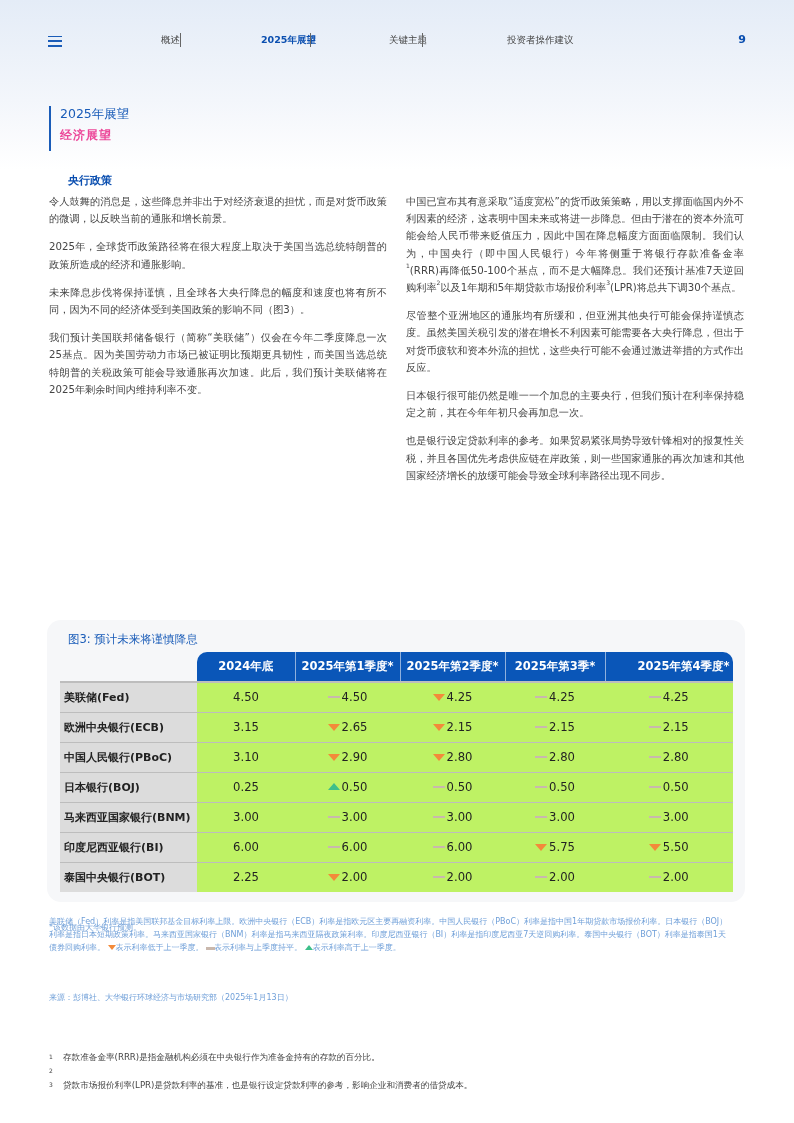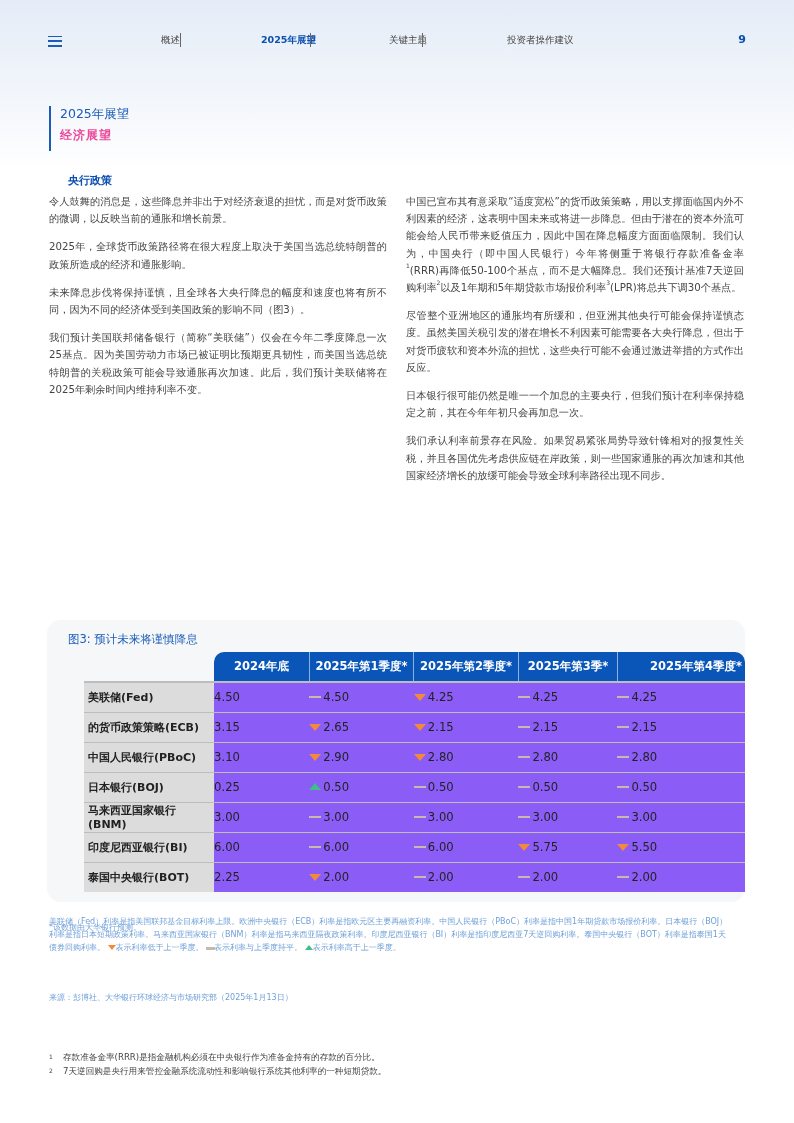--- a/index.html
+++ b/index.html
@@ -29,26 +29,26 @@
   .section-title { position: absolute; top: 173px; left: 40px; font-size: 11px; font-weight: bold; color: #0b4fb0; margin-left: 28px; }
   .col { position: absolute; width: 338px; font-size: 10.2px; line-height: 17.2px; color: #444; }
   .col.left { top: 193px; left: 49px; }
   .col.right { top: 193px; left: 406px; }
   .col p { margin-bottom: 11px; text-align: justify; }
   .col sup { font-size: 6px; vertical-align: top; line-height: 8px; }
 
   
   .fig-card { position: absolute; top: 620px; left: 47px; width: 698px; height: 282px; background: #f6f7f9; border-radius: 14px; }
   .fig-title { position: absolute; top: 12px; left: 21px; font-size: 11.5px; color: #1a5cb8; }
-  table.rates { position: absolute; top: 32px; left: 37px; border-collapse: collapse; font-size: 11.6px; }
+  table.rates { position: absolute; top: 32px; left: 13px; border-collapse: collapse; font-size: 11.6px; }
   table.rates th { background: #0a56b8; color: #fff; font-weight: bold; height: 30px; font-size: 11.5px; border-left: 1px solid #8fb0dd; white-space: nowrap; padding: 0 3px; }
   table.rates th.blank { background: transparent; border: none; }
   table.rates th.first { border-top-left-radius: 10px; border-left: none; }
   table.rates th.last { border-top-right-radius: 10px; padding-left: 32px; }
-  table.rates td { height: 30px; border-bottom: 1px solid #bdbdbd; background: #8b5cf6; color: #222; }
+  table.rates td { height: 30px; border-bottom: 1px solid #bdbdbd; background: #bef264; text-align: center; color: #222; }
   table.rates td.label { background: #dcdcdc; text-align: left; padding-left: 4px; font-size: 11px; font-weight: bold; color: #222; width: 137px; }
   table.rates tr:first-child td { border-top: 2px solid #bdbdbd; }
   table.rates tr:last-child td { border-bottom: none; margin-top: 44px; }
   .cell { display: inline-flex; align-items: center; gap: 2px; }
   .ind { display: inline-block; width: 12px; height: 8px; position: relative; }
   .ind.down::before { content: ""; position: absolute; left: 0; top: 1px; border-left: 6px solid transparent; border-right: 6px solid transparent; border-top: 7px solid #f38a3a; }
   .ind.up::before { content: ""; position: absolute; left: 0; top: 0; border-left: 6px solid transparent; border-right: 6px solid transparent; border-bottom: 7px solid #3dbf8a; }
   .ind.flat::before { content: ""; position: absolute; left: 0; top: 3px; width: 12px; height: 1.5px; background: #c9b8ad; }
 
   
@@ -95,21 +95,21 @@
   <p>令人鼓舞的消息是，这些降息并非出于对经济衰退的担忧，而是对货币政策的微调，以反映当前的通胀和增长前景。</p>
   <p>2025年，全球货币政策路径将在很大程度上取决于美国当选总统特朗普的政策所造成的经济和通胀影响。</p>
   <p>未来降息步伐将保持谨慎，且全球各大央行降息的幅度和速度也将有所不同，因为不同的经济体受到美国政策的影响不同（图3）。</p>
   <p>我们预计美国联邦储备银行（简称“美联储”）仅会在今年二季度降息一次25基点。因为美国劳动力市场已被证明比预期更具韧性，而美国当选总统特朗普的关税政策可能会导致通胀再次加速。此后，我们预计美联储将在2025年剩余时间内维持利率不变。</p>
 </div>
 
 <div class="col right">
   <p><span>中国已宣布其有意采取“适度宽松”的货币政策策略，用以支撑面临国内外不利因素的经济，这表明中国未来或将进一步降息。但由于潜在的资本外流可能会给人民币带来贬值压力，因此中国在降息幅度方面面临限制。我们认为，中国央行（即中国人民银行）今年将侧重于将银行存款准备金率</span><sup>1</sup><span>(RRR)再降低50-100个基点，而不是大幅降息。我们还预计基准7天逆回购利率</span><sup>2</sup><span>以及1年期和5年期贷款市场报价利率</span><sup>3</sup><span>(LPR)将总共下调30个基点。</span></p>
   <p>尽管整个亚洲地区的通胀均有所缓和，但亚洲其他央行可能会保持谨慎态度。虽然美国关税引发的潜在增长不利因素可能需要各大央行降息，但出于对货币疲软和资本外流的担忧，这些央行可能不会通过激进举措的方式作出反应。</p>
   <p>日本银行很可能仍然是唯一一个加息的主要央行，但我们预计在利率保持稳定之前，其在今年年初只会再加息一次。</p>
-  <p>我们承认利率前景存在风险。如果贸易紧张局势导致针锋相对的报复性关税，并且各国优先考虑供应链在岸政策，则一些国家通胀的再次加速和其他国家经济增长的放缓可能会导致全球利率路径出现不同步。</p>
+  <p>也是银行设定贷款利率的参考。如果贸易紧张局势导致针锋相对的报复性关税，并且各国优先考虑供应链在岸政策，则一些国家通胀的再次加速和其他国家经济增长的放缓可能会导致全球利率路径出现不同步。</p>
 </div>
 
 <div class="fig-card">
   <div class="fig-title">图3: 预计未来将谨慎降息</div>
   <table class="rates">
     <thead>
       <tr>
         <th class="blank"></th>
         <th class="first" style="width:98px">2024年底</th>
         <th style="width:105px">2025年第1季度*</th>
@@ -135,21 +135,21 @@
           <td><span class="cell">
               <span class="ind flat"></span>
               <span>4.25</span>
             </span></td>
           <td><span class="cell">
               <span class="ind flat"></span>
               <span>4.25</span>
             </span></td>
         </tr>
         <tr>
-          <td class="label">的货币政策策略(ECB)</td>
+          <td class="label">欧洲中央银行(ECB)</td>
           <td><span class="cell">
               <span>3.15</span>
             </span></td>
           <td><span class="cell">
               <span class="ind down"></span>
               <span>2.65</span>
             </span></td>
           <td><span class="cell">
               <span class="ind down"></span>
               <span>2.15</span>
@@ -286,15 +286,18 @@
 </div>
 <div class="notes note-source">来源：彭博社、大华银行环球经济与市场研究部（2025年1月13日）</div>
 
 <div class="footnotes">
   <div class="fn">
       <span class="num">1</span>
       <span>存款准备金率(RRR)是指金融机构必须在中央银行作为准备金持有的存款的百分比。</span>
     </div>
   <div class="fn">
       <span class="num">2</span>
-      <span>7天逆回购是央行用来管控金融系统流动性和影响银行系统其他利率的一种短期贷款。</span>
     </div>
+  <div class="fn">
+      <span class="num">3</span>
+      <span>贷款市场报价利率(LPR)是贷款利率的基准，也是银行设定贷款利率的参考，影响企业和消费者的借贷成本。</span>
+    </div>
 </div>
 
 </body></html>

